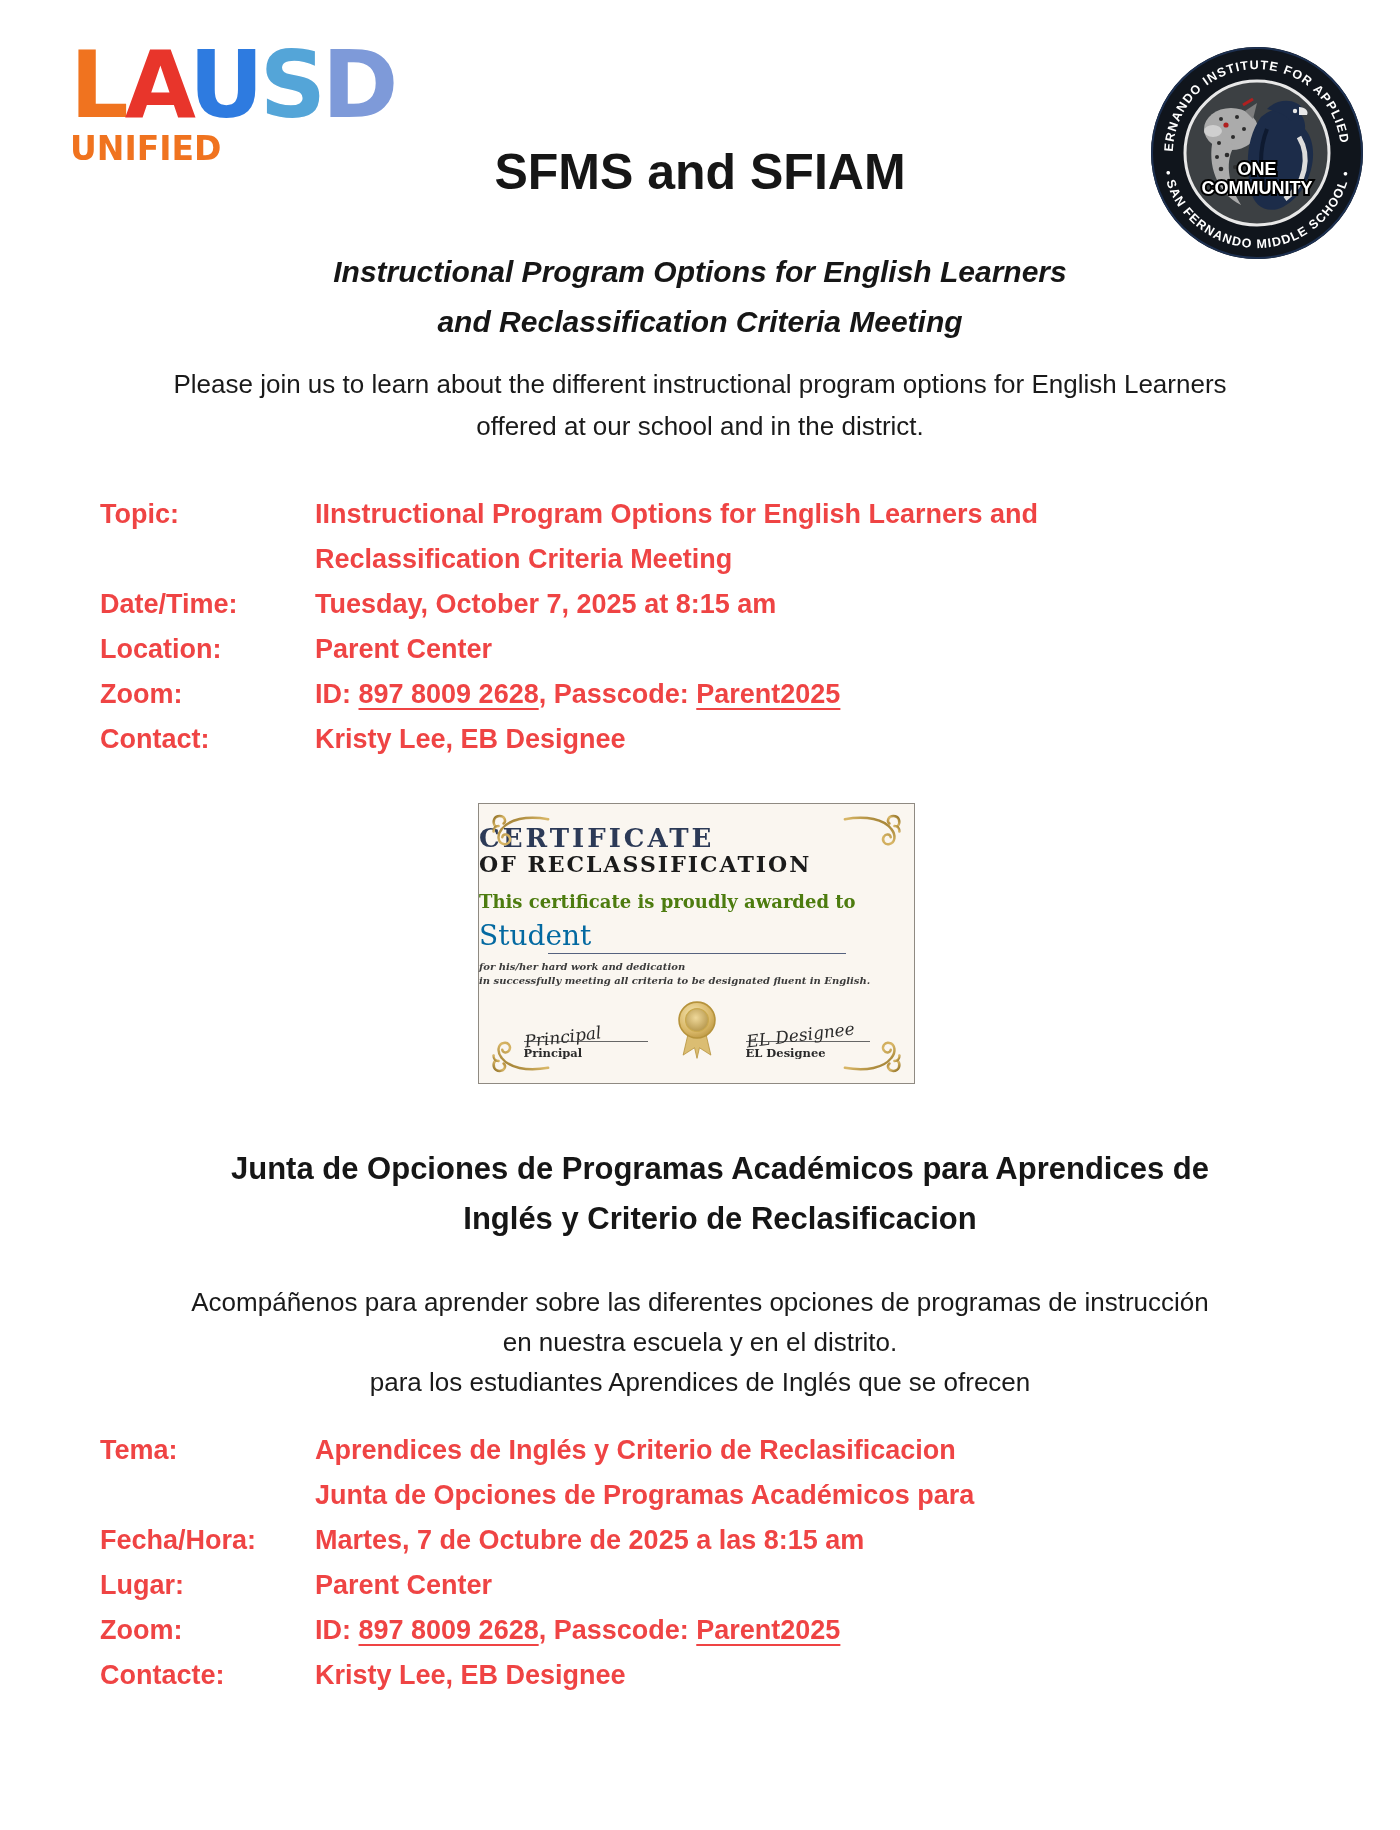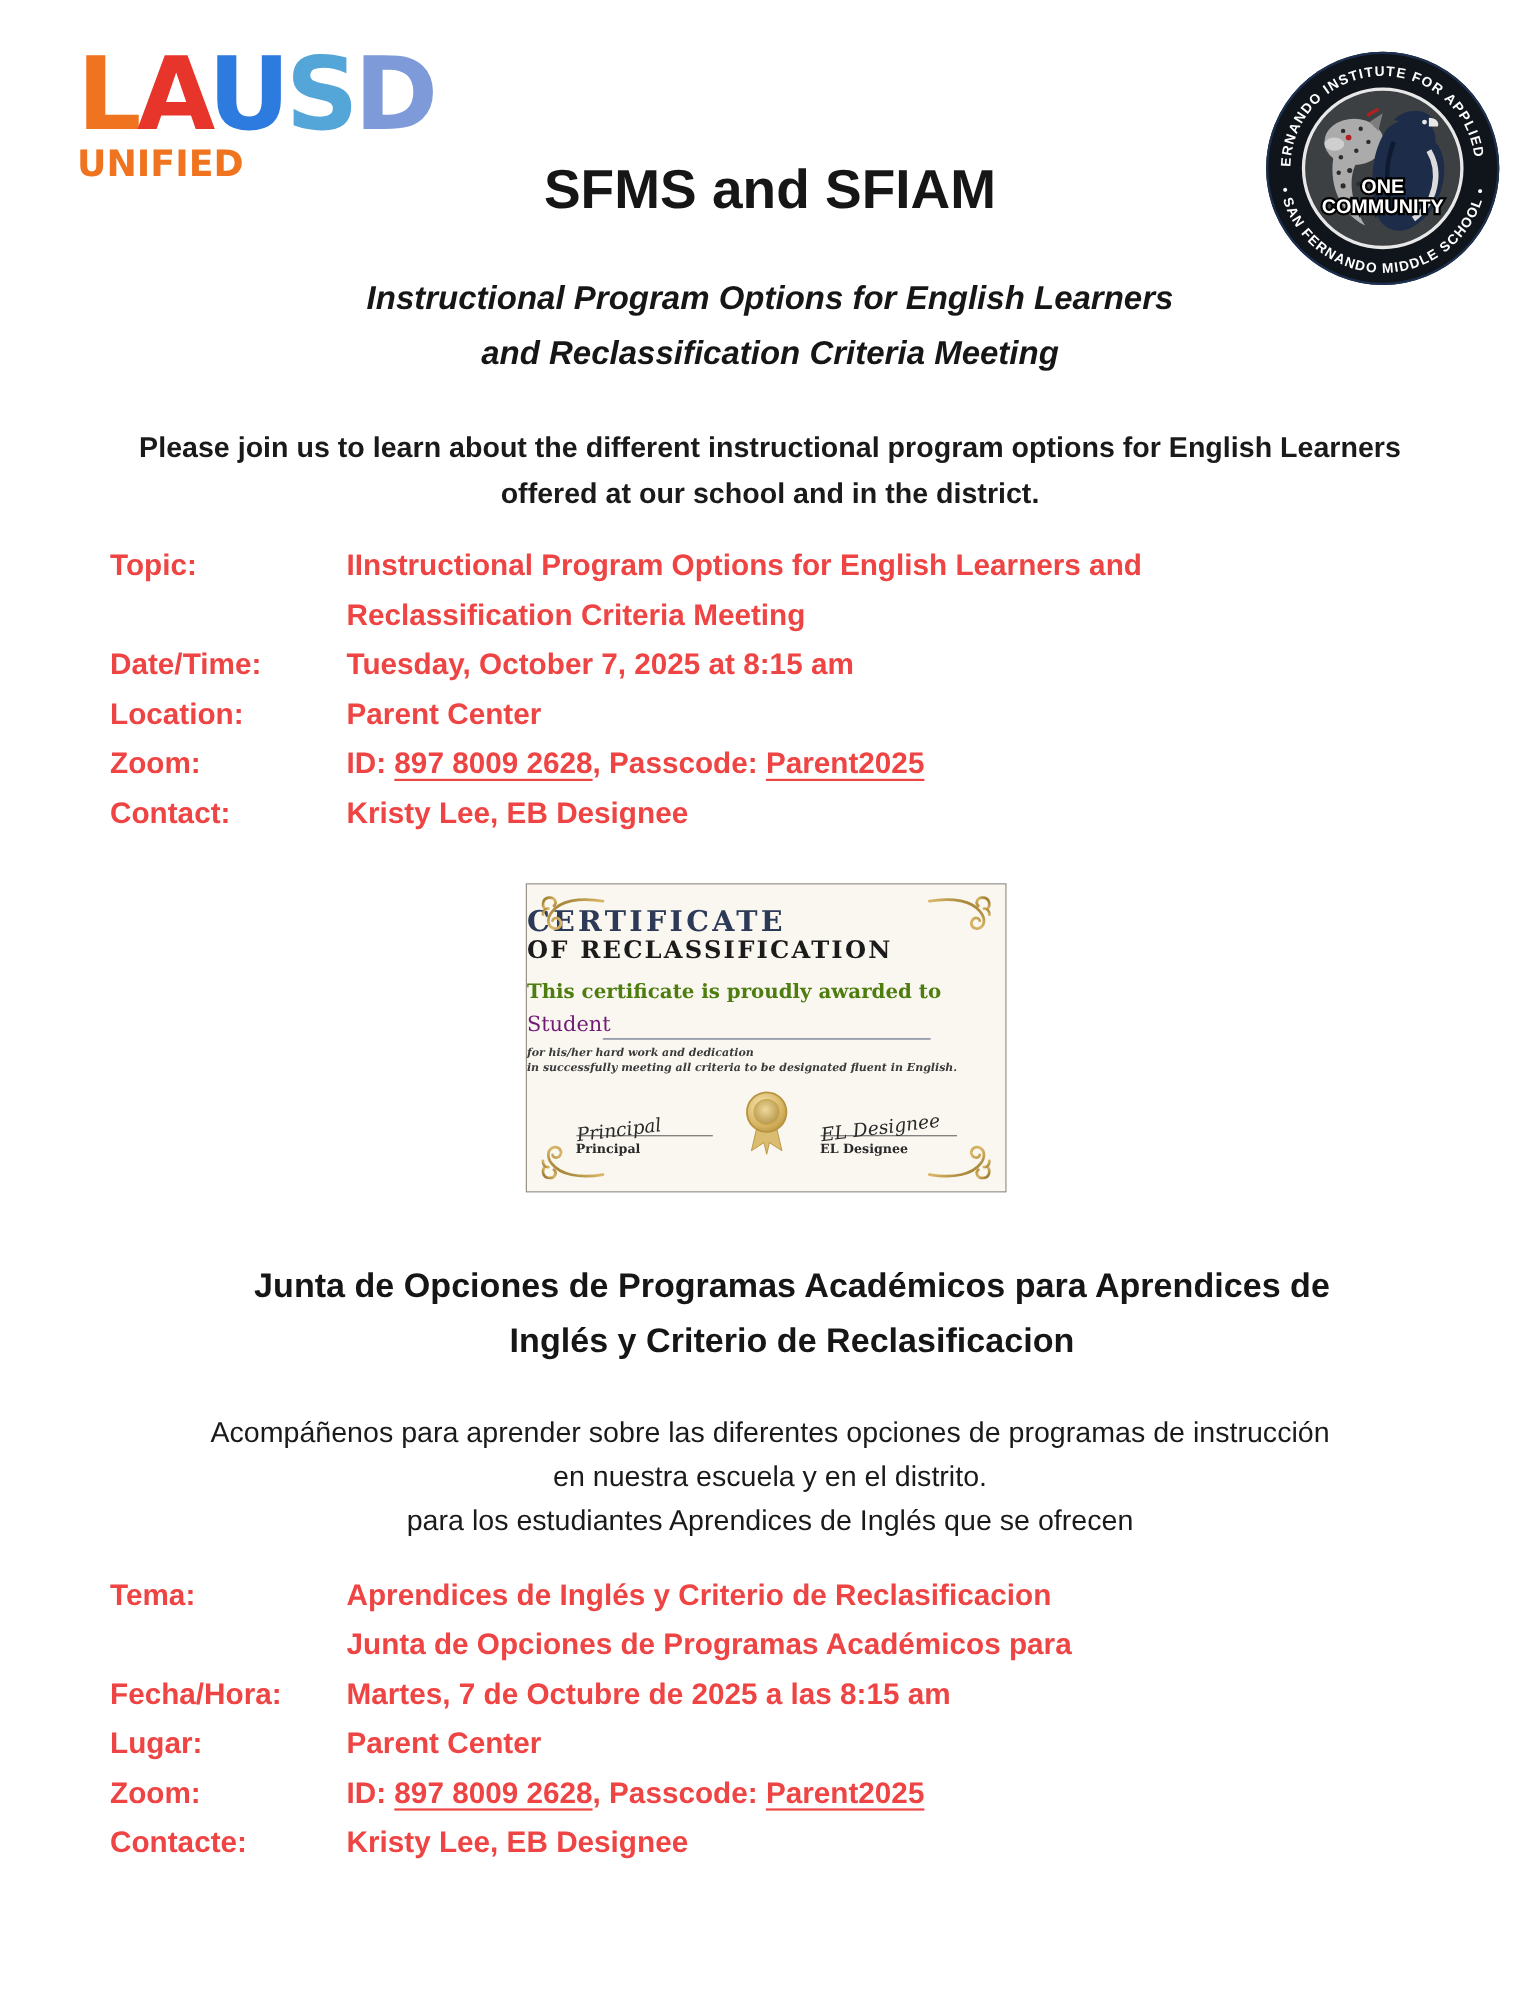--- a/index.html
+++ b/index.html
@@ -34,21 +34,21 @@
     text-align:center; font-size:50px; font-weight:bold; color:#161616;
   }
   .subtitle {
     position:absolute; top:247px; left:0; width:100%;
     text-align:center; font-size:30px; font-weight:bold; line-height:50px; color:#161616;font-style:italic;
   }
   .intro {
     position:absolute; left:0; width:100%;
     text-align:center; font-size:26px; color:#1a1a1a;
   }
-  .intro-en { top:385px; line-height:42px;font-weight:bold; }
+  .intro-en { top:363px; line-height:42px; }
   .intro-es { top:1282px; line-height:40px; }
   .heading-es {
     position:absolute; top:1144px; left:0; width:100%;
     text-align:center; font-size:31px; font-weight:bold; line-height:50px; color:#161616;padding-left:40px;
   }
 
   
   .details { position:absolute; left:100px; font-size:27px; line-height:45px; color:#ef4444;font-weight:bold; }
   .details-en { top:492px; }
   .details-es { top:1428px; }
@@ -59,21 +59,21 @@
 
   
   .certificate {
     position:absolute; left:478px; top:803px; width:437px; height:281px;
     background:#faf6f0; border:1.5px solid #8f8a82;
     font-family:"DejaVu Serif", serif; color:#2b2b2b;
   }
   .cert-title1 { margin-top:21px; font-size:26px; font-weight:bold; color:#2c3a57; letter-spacing:3px; line-height:1.05; }
   .cert-title2 { font-size:22px; font-weight:bold; color:#1b1b1b; letter-spacing:2px; line-height:1.15; }
   .cert-awarded { margin-top:13px; font-size:18px; font-weight:bold; color:#4d7c0f; }
-  .cert-recipient { margin-top:10px; font-size:19px; color:#701a75; line-height:1.0; }
+  .cert-recipient { margin-top:10px; font-size:28px; color:#0369a1; line-height:1.0; }
   .cert-line { width:298px; border-bottom:1.5px solid #55627f; margin:3px auto 6px auto; }
   .cert-ded { font-size:10px; font-style:italic; font-weight:bold; color:#3a3a3a; line-height:14px; }
   .cert-sigs { display:flex; justify-content:center; align-items:flex-end; gap:22px; margin-top:10px; }
   .sig { width:124px; }
   .sig-script { font-style:italic; font-size:17px; color:#2a2a2a; transform:rotate(-7deg); white-space:nowrap; }
   .sig-line { border-bottom:1px solid #666; margin-top:-3px; }
   .sig-label { font-size:11.5px; font-weight:bold; color:#2a2a2a; margin-top:4px; }
   .medal-wrap { width:54px; height:62px; }
   .medal-wrap svg { width:100%; height:100%; display:block; }
 

